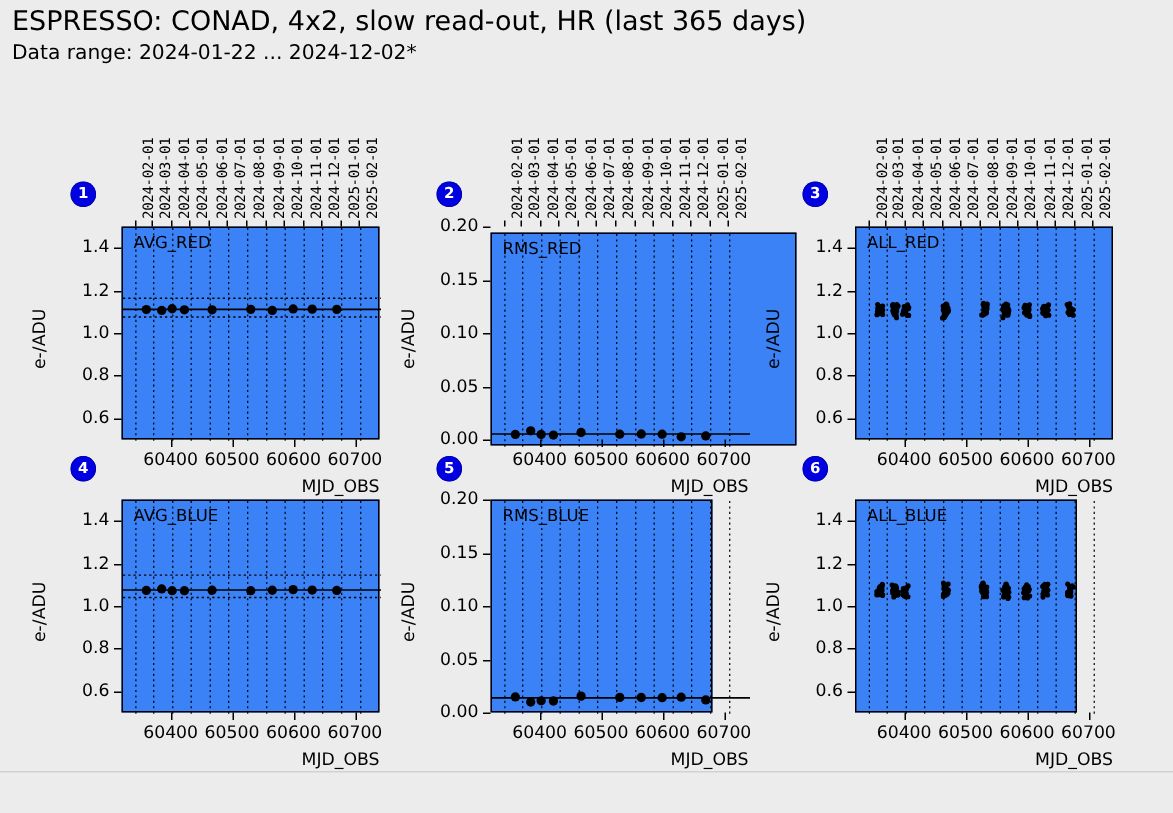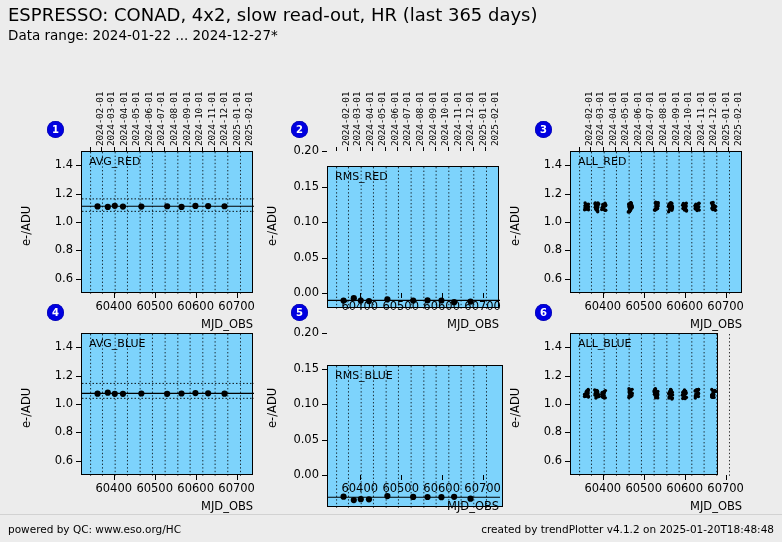--- a/index.html
+++ b/index.html
@@ -31,21 +31,21 @@
   }
   .foot-right{
     position:absolute;right:8px;top:523px;font-size:10.5px;color:#000;white-space:nowrap;
   }
 
   
   .panel{position:absolute;}
   .frame{
     position:absolute;left:0;top:0;
     border:1.2px solid #000;
-    background:#7dd3fc;
+    background:#3b82f6;
     box-sizing:border-box;
   }
 
   
   .badge{
     position:absolute;
     width:17px;height:17px;border-radius:50%;
     background:#0000e0;
     color:#fff;font-size:10px;font-weight:bold;
     display:flex;align-items:center;justify-content:center;
@@ -91,21 +91,21 @@
     letter-spacing:-0.3px;
   }
   svg{display:block;}
 </style>
 </head>
 <body>
 
 <div id="root">
 
   <div class="hdr-title">ESPRESSO: CONAD, 4x2, slow read-out, HR (last 365 days)</div>
-  <div class="hdr-sub">Data range: 2024-01-22 ... 2024-12-27*</div>
+  <div class="hdr-sub">Data range: 2024-01-22 ... 2024-12-02*</div>
 
   <div id="panels">
       <div class="panel" style="left: 0px; top: 0px; width: 782px; height: 542px; pointer-events: none; position: absolute;">
         <div class="badge" style="left: 47px; top: 121px; pointer-events: auto;">1</div>
         <div class="frame" style="left: 81px; top: 151px; width: 172px; height: 142px;">
           <svg width="172" height="142" viewBox="0 0 172 142" style="position: absolute; left: 0px; top: 0px;">
             <line x1="8.6" x2="8.6" y1="0" y2="142" stroke="#000000" stroke-width="0.8" stroke-dasharray="1.4,2.2"></line>
             <line x1="20.476190476190474" x2="20.476190476190474" y1="0" y2="142" stroke="#000000" stroke-width="0.8" stroke-dasharray="1.4,2.2"></line>
             <line x1="33.17142857142857" x2="33.17142857142857" y1="0" y2="142" stroke="#000000" stroke-width="0.8" stroke-dasharray="1.4,2.2"></line>
             <line x1="45.457142857142856" x2="45.457142857142856" y1="0" y2="142" stroke="#000000" stroke-width="0.8" stroke-dasharray="1.4,2.2"></line>
@@ -176,21 +176,21 @@
         <div style="position: absolute; left: 214.095px; top: 147px; width: 0px; height: 4px; border-left: 1px solid rgb(0, 0, 0);"></div>
         <div class="dtick" style="left: 230.79px; top: 146px;">2025-01-01</div>
         <div style="position: absolute; left: 226.79px; top: 147px; width: 0px; height: 4px; border-left: 1px solid rgb(0, 0, 0);"></div>
         <div class="dtick" style="left: 243.486px; top: 146px;">2025-02-01</div>
         <div style="position: absolute; left: 239.486px; top: 147px; width: 0px; height: 4px; border-left: 1px solid rgb(0, 0, 0);"></div>
         <div class="ylabel" style="left: 19px; top: 246px;">e-/ADU</div>
         <div class="xlabel" style="left: 81px; top: 317px; width: 172px;">MJD_OBS</div>
       </div>
       <div class="panel" style="left: 0px; top: 0px; width: 782px; height: 542px; pointer-events: none; position: absolute;">
         <div class="badge" style="left: 291px; top: 121px; pointer-events: auto;">2</div>
-        <div class="frame" style="left: 327px; top: 166px; width: 172px; height: 142px;">
+        <div class="frame" style="left: 327px; top: 155px; width: 204px; height: 142px;">
           <svg width="172" height="142" viewBox="0 0 172 142" style="position: absolute; left: 0px; top: 0px;">
             <line x1="8.6" x2="8.6" y1="0" y2="142" stroke="#000000" stroke-width="0.8" stroke-dasharray="1.4,2.2"></line>
             <line x1="20.476190476190474" x2="20.476190476190474" y1="0" y2="142" stroke="#000000" stroke-width="0.8" stroke-dasharray="1.4,2.2"></line>
             <line x1="33.17142857142857" x2="33.17142857142857" y1="0" y2="142" stroke="#000000" stroke-width="0.8" stroke-dasharray="1.4,2.2"></line>
             <line x1="45.457142857142856" x2="45.457142857142856" y1="0" y2="142" stroke="#000000" stroke-width="0.8" stroke-dasharray="1.4,2.2"></line>
             <line x1="58.15238095238096" x2="58.15238095238096" y1="0" y2="142" stroke="#000000" stroke-width="0.8" stroke-dasharray="1.4,2.2"></line>
             <line x1="70.43809523809523" x2="70.43809523809523" y1="0" y2="142" stroke="#000000" stroke-width="0.8" stroke-dasharray="1.4,2.2"></line>
             <line x1="83.13333333333334" x2="83.13333333333334" y1="0" y2="142" stroke="#000000" stroke-width="0.8" stroke-dasharray="1.4,2.2"></line>
             <line x1="95.82857142857144" x2="95.82857142857144" y1="0" y2="142" stroke="#000000" stroke-width="0.8" stroke-dasharray="1.4,2.2"></line>
             <line x1="108.11428571428571" x2="108.11428571428571" y1="0" y2="142" stroke="#000000" stroke-width="0.8" stroke-dasharray="1.4,2.2"></line>
@@ -541,21 +541,21 @@
         <div style="position: absolute; left: 154.714px; top: 475px; width: 0px; height: 5px; border-left: 1.2px solid rgb(0, 0, 0);"></div>
         <div class="xtick" style="left: 165.667px; top: 481px; width: 60px;">60600</div>
         <div style="position: absolute; left: 195.667px; top: 475px; width: 0px; height: 5px; border-left: 1.2px solid rgb(0, 0, 0);"></div>
         <div class="xtick" style="left: 206.619px; top: 481px; width: 60px;">60700</div>
         <div style="position: absolute; left: 236.619px; top: 475px; width: 0px; height: 5px; border-left: 1.2px solid rgb(0, 0, 0);"></div>
         <div class="ylabel" style="left: 19px; top: 428px;">e-/ADU</div>
         <div class="xlabel" style="left: 81px; top: 499px; width: 172px;">MJD_OBS</div>
       </div>
       <div class="panel" style="left: 0px; top: 0px; width: 782px; height: 542px; pointer-events: none; position: absolute;">
         <div class="badge" style="left: 291px; top: 304px; pointer-events: auto;">5</div>
-        <div class="frame" style="left: 327px; top: 333px; width: 176px; height: 142px; margin-top: 32px;">
+        <div class="frame" style="left: 327px; top: 333px; width: 148px; height: 142px;">
           <svg width="172" height="142" viewBox="0 0 172 142" style="position: absolute; left: 0px; top: 0px;">
             <line x1="8.6" x2="8.6" y1="0" y2="142" stroke="#000000" stroke-width="0.8" stroke-dasharray="1.4,2.2"></line>
             <line x1="20.476190476190474" x2="20.476190476190474" y1="0" y2="142" stroke="#000000" stroke-width="0.8" stroke-dasharray="1.4,2.2"></line>
             <line x1="33.17142857142857" x2="33.17142857142857" y1="0" y2="142" stroke="#000000" stroke-width="0.8" stroke-dasharray="1.4,2.2"></line>
             <line x1="45.457142857142856" x2="45.457142857142856" y1="0" y2="142" stroke="#000000" stroke-width="0.8" stroke-dasharray="1.4,2.2"></line>
             <line x1="58.15238095238096" x2="58.15238095238096" y1="0" y2="142" stroke="#000000" stroke-width="0.8" stroke-dasharray="1.4,2.2"></line>
             <line x1="70.43809523809523" x2="70.43809523809523" y1="0" y2="142" stroke="#000000" stroke-width="0.8" stroke-dasharray="1.4,2.2"></line>
             <line x1="83.13333333333334" x2="83.13333333333334" y1="0" y2="142" stroke="#000000" stroke-width="0.8" stroke-dasharray="1.4,2.2"></line>
             <line x1="95.82857142857144" x2="95.82857142857144" y1="0" y2="142" stroke="#000000" stroke-width="0.8" stroke-dasharray="1.4,2.2"></line>
             <line x1="108.11428571428571" x2="108.11428571428571" y1="0" y2="142" stroke="#000000" stroke-width="0.8" stroke-dasharray="1.4,2.2"></line>
@@ -801,16 +801,14 @@
         <div class="xtick" style="left: 654.667px; top: 481px; width: 60px;">60600</div>
         <div style="position: absolute; left: 684.667px; top: 475px; width: 0px; height: 5px; border-left: 1.2px solid rgb(0, 0, 0);"></div>
         <div class="xtick" style="left: 695.619px; top: 481px; width: 60px;">60700</div>
         <div style="position: absolute; left: 725.619px; top: 475px; width: 0px; height: 5px; border-left: 1.2px solid rgb(0, 0, 0);"></div>
         <div class="ylabel" style="left: 508px; top: 428px;">e-/ADU</div>
         <div class="xlabel" style="left: 570px; top: 499px; width: 172px;">MJD_OBS</div>
       </div>
     </div>
 
   <div class="footer-rule"></div>
-  <div class="foot-left">powered by QC: www.eso.org/HC</div>
-  <div class="foot-right">created by trendPlotter v4.1.2 on 2025-01-20T18:48:48</div>
 
 </div>
 
 </body></html>

